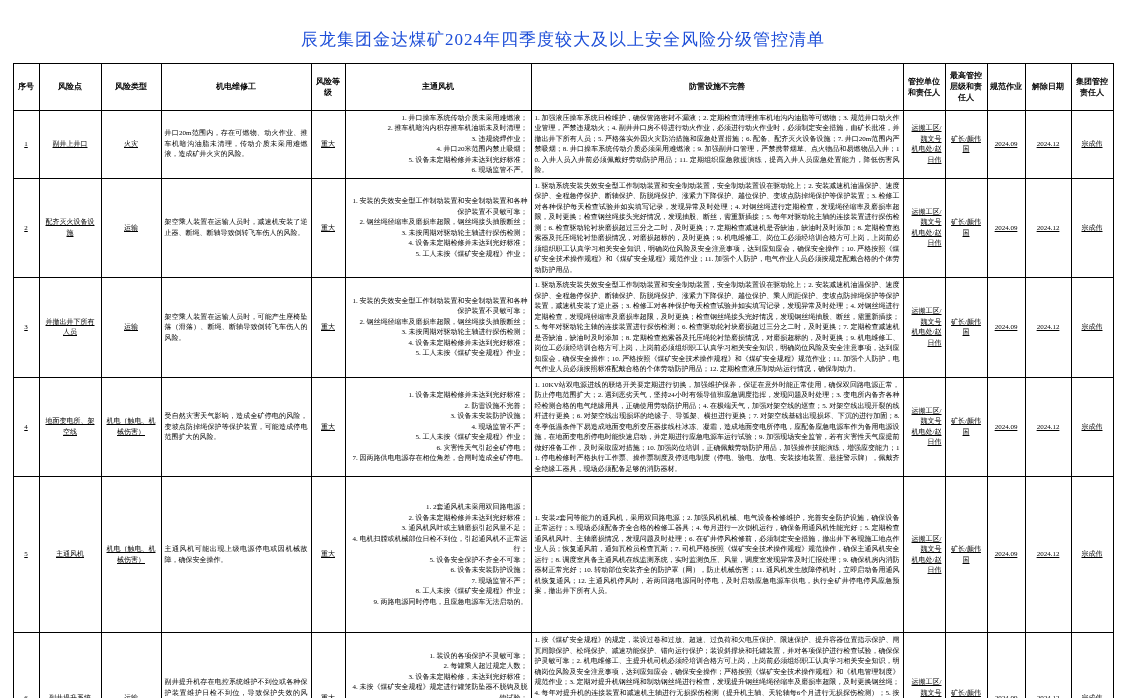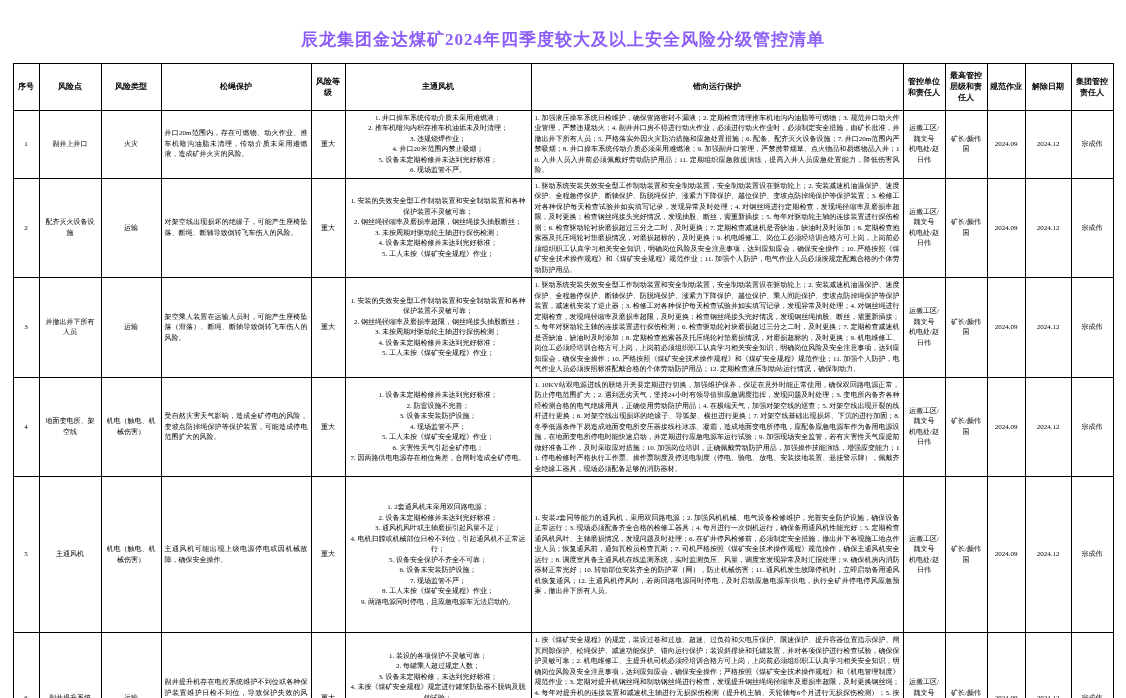--- a/index.html
+++ b/index.html
@@ -1,30 +1,30 @@
 <!DOCTYPE html>
 <html><head>
 <meta charset="utf-8">
 <style>
   html,body{margin:0;padding:0;background:#ffffff;}
   body{width:1126px;height:698px;overflow:hidden;color:#000;
        font-family:"Liberation Serif","DejaVu Serif",serif;}
   .page{padding:6px 12px;}
-  .doc-title{text-align:center;font-size:17px;font-weight:bold;
-             margin:22px 0 12px 0;letter-spacing:1px;color:#8b5cf6;}
+  .doc-title{text-align:center;font-size:17px;font-weight:normal;
+             margin:22px 0 12px 0;letter-spacing:1px;color:#1d4ed8;}
   table.risk{border-collapse:collapse;width:1100px;table-layout:fixed;margin:0 auto;}
   table.risk th,table.risk td{border:1px solid #000;padding:2px 3px;
              font-size:7px;line-height:1.5;vertical-align:middle;
              word-break:break-all;overflow:hidden;}
   table.risk th{font-size:8px;font-weight:bold;text-align:center;padding:6px 2px;line-height:1.4;}
   .c1{width:26px}.c2{width:62px}.c3{width:60px}.c4{width:150px}.c5{width:34px}
   .c6{width:186px}.c7{width:372px}.c8{width:42px}.c9{width:42px}.c10{width:38px}
   .c11{width:46px}.c12{width:42px}
-  td.center{text-align:center;}
-  td.pre{white-space:pre-line;vertical-align:top;text-align:center;}
+  td.center{text-align:center;text-decoration:underline;}
+  td.pre{white-space:pre-line;vertical-align:top;text-align:right;}
   td.just{text-align:justify;vertical-align:top;}
   tbody tr:nth-child(1){height:64px}
   tbody tr:nth-child(2){height:66px}
   tbody tr:nth-child(3){height:82px}
   tbody tr:nth-child(4){height:83px}
   tbody tr:nth-child(5){height:156px}
   tbody tr:nth-child(6){height:112px}
 </style>
 </head>
 <body>
@@ -45,24 +45,24 @@
         <col class="c9">
         <col class="c10">
       <col class="c11">
         <col class="c12">
     </colgroup>
     <thead>
       <tr>
         <th>序号</th>
         <th>风险点</th>
         <th>风险类型</th>
-        <th>松绳保护</th>
+        <th>机电维修工</th>
         <th>风险等级</th>
         <th>主通风机</th>
-        <th>错向运行保护</th>
+        <th>防雷设施不完善</th>
         <th>管控单位和责任人</th>
         <th>最高管控层级和责任人</th>
         <th>规范作业</th>
         <th>解除日期</th>
         <th>集团管控责任人</th>
       </tr>
     </thead>
     <tbody>
       <tr>
         <td class="center">1</td>
@@ -81,21 +81,21 @@
 机电处/赵日伟</td>
         <td class="center">矿长/颜伟国</td>
         <td class="center">2024.09</td>
         <td class="center">2024.12</td>
         <td class="center">宗成伟</td>
       </tr>
       <tr>
         <td class="center">2</td>
         <td class="center">配齐灭火设备设施</td>
         <td class="center">运输</td>
-        <td class="just">对架空线出现损坏的绝缘子，可能产生座椅坠落、断绳、断轴导致倒转飞车伤人的风险。</td>
+        <td class="just">架空乘人装置在运输人员时，减速机安装了逆止器、断绳、断轴导致倒转飞车伤人的风险。</td>
         <td class="center">重大</td>
         <td class="pre">1. 安装的失效安全型工作制动装置和安全制动装置和各种保护装置不灵敏可靠；
 2. 钢丝绳径缩率及磨损率超限，钢丝绳接头抽股断丝；
 3. 未按周期对驱动轮主轴进行探伤检测；
 4. 设备未定期检修并未达到完好标准；
 5. 工人未按《煤矿安全规程》作业；</td>
         <td class="just">1. 驱动系统安装失效安全型工作制动装置和安全制动装置，安全制动装置设在驱动轮上；2. 安装减速机油温保护、速度保护、全程急停保护、断轴保护、防脱绳保护、涨紧力下降保护、越位保护、变坡点防掉绳保护等保护装置；3. 检修工对各种保护每天检查试验并如实填写记录，发现异常及时处理；4. 对钢丝绳进行定期检查，发现绳径缩率及磨损率超限，及时更换；检查钢丝绳接头完好情况，发现抽股、断丝，需重新插接；5. 每年对驱动轮主轴的连接装置进行探伤检测；6. 检查驱动轮衬块磨损超过三分之二时，及时更换；7. 定期检查减速机是否缺油，缺油时及时添加；8. 定期检查抱索器及托压绳轮衬垫磨损情况，对磨损超标的，及时更换；9. 机电维修工、岗位工必须经培训合格方可上岗，上岗前必须组织职工认真学习相关安全知识，明确岗位风险及安全注意事项，达到应知应会，确保安全操作；10. 严格按照《煤矿安全技术操作规程》和《煤矿安全规程》规范作业；11. 加强个人防护，电气作业人员必须按规定配戴合格的个体劳动防护用品。</td>
         <td class="center pre">运搬工区/魏文号
 机电处/赵日伟</td>
         <td class="center">矿长/颜伟国</td>

